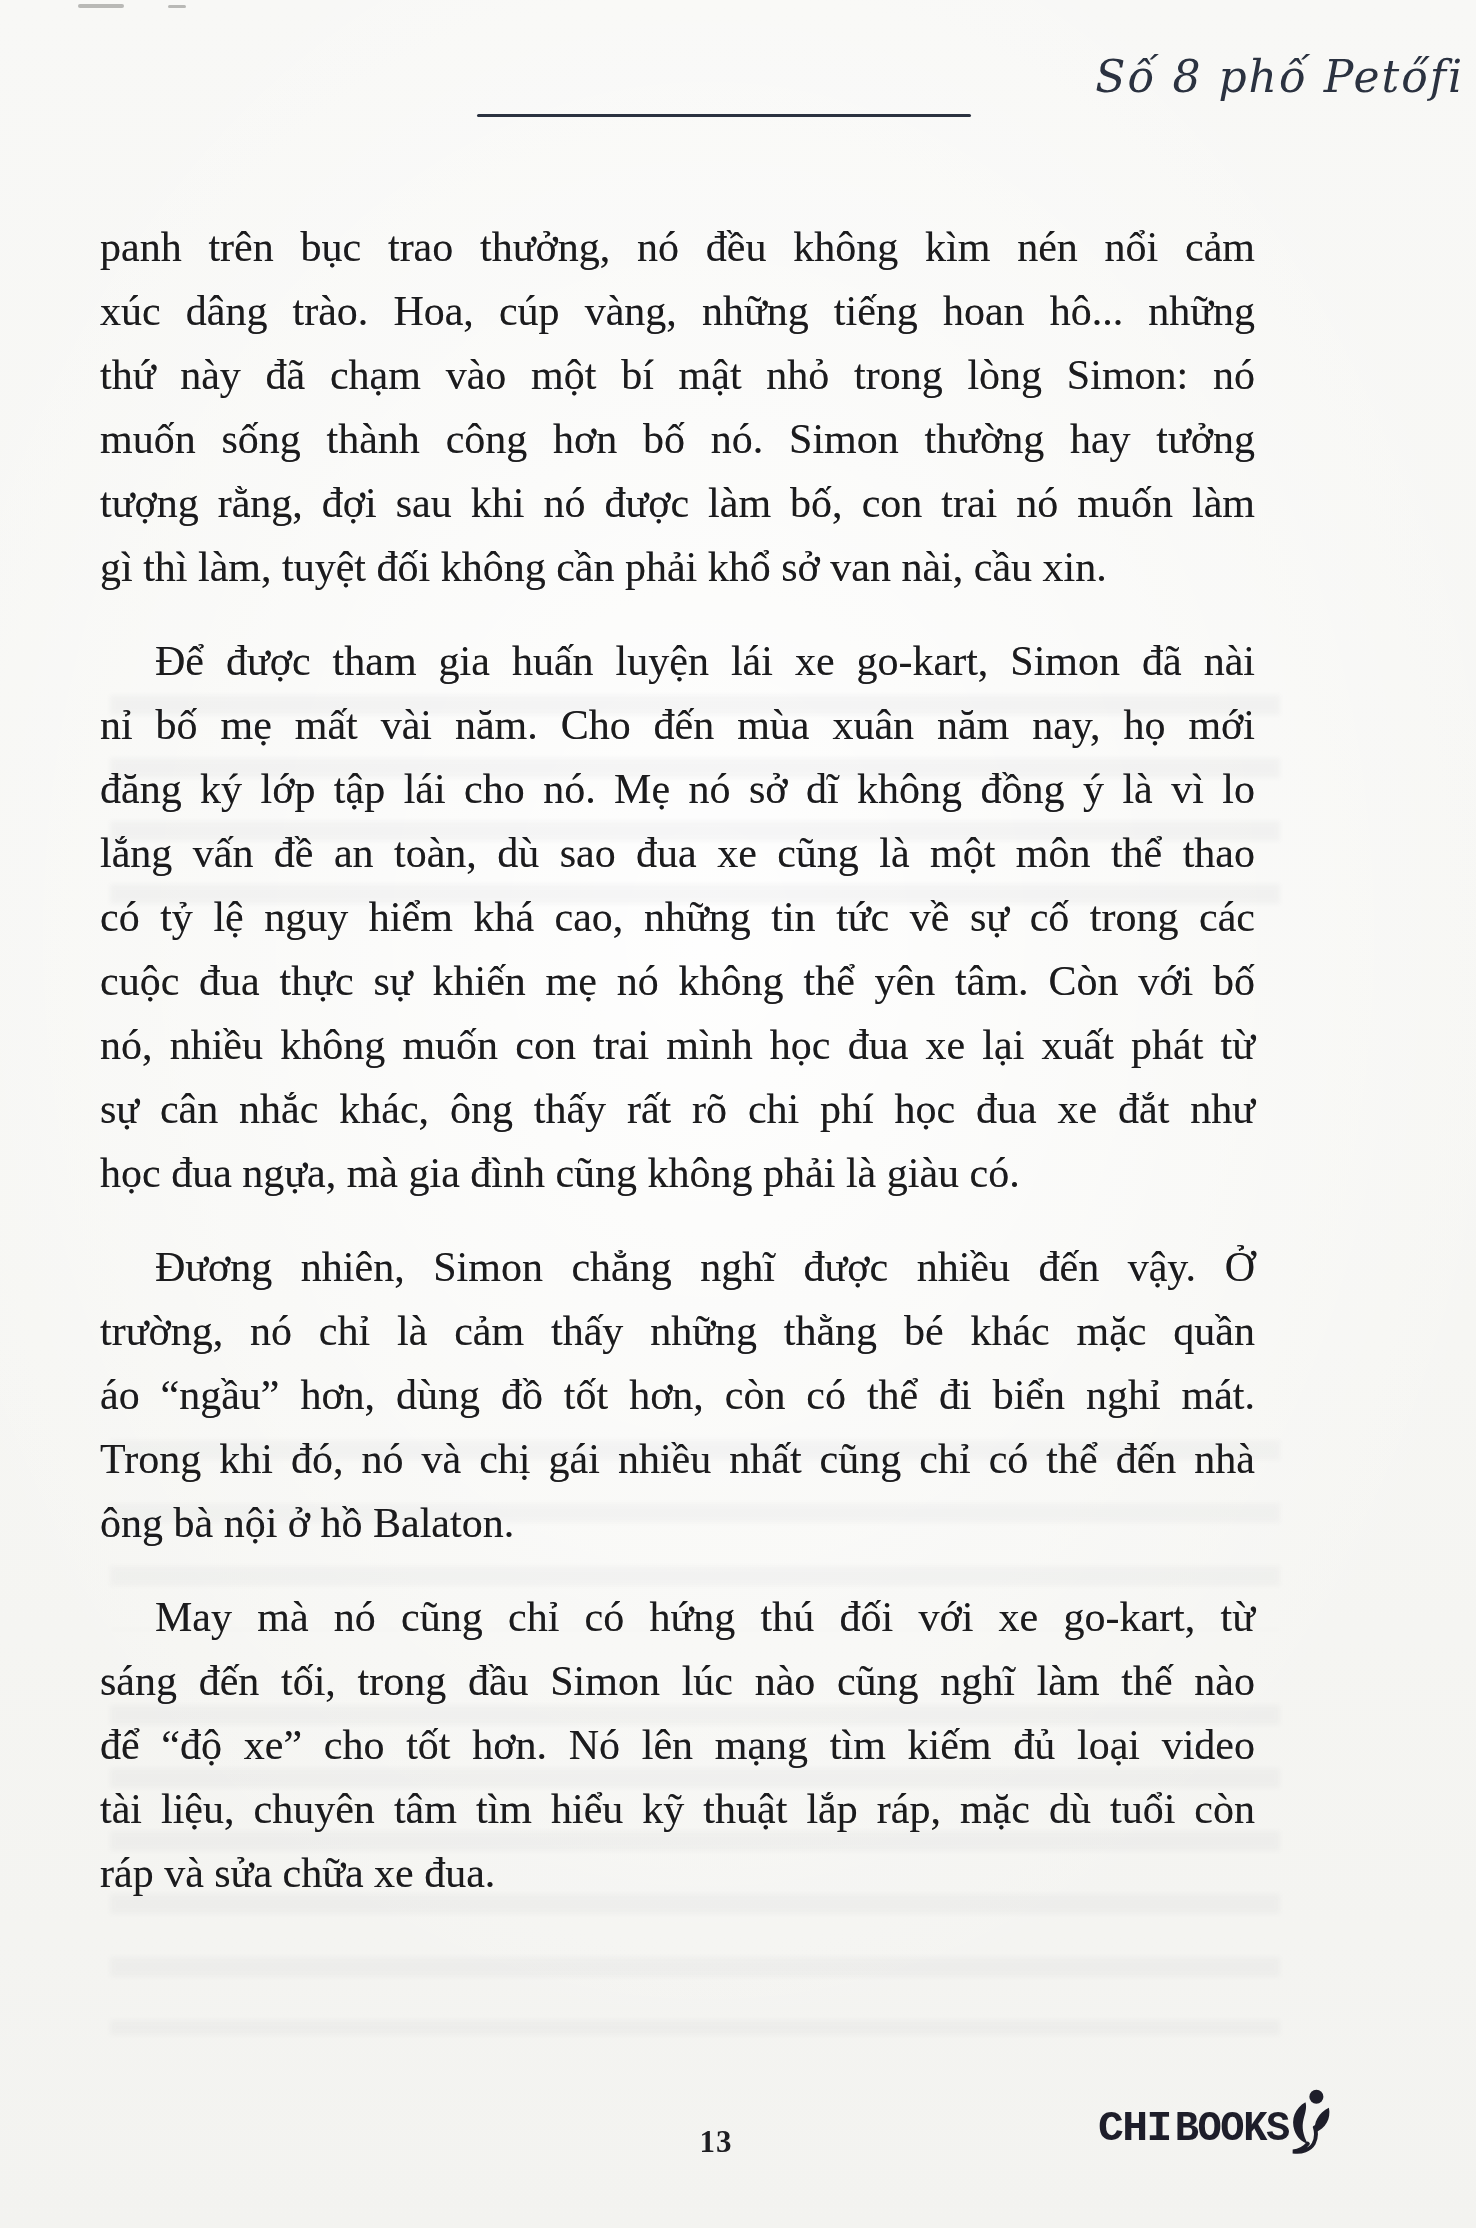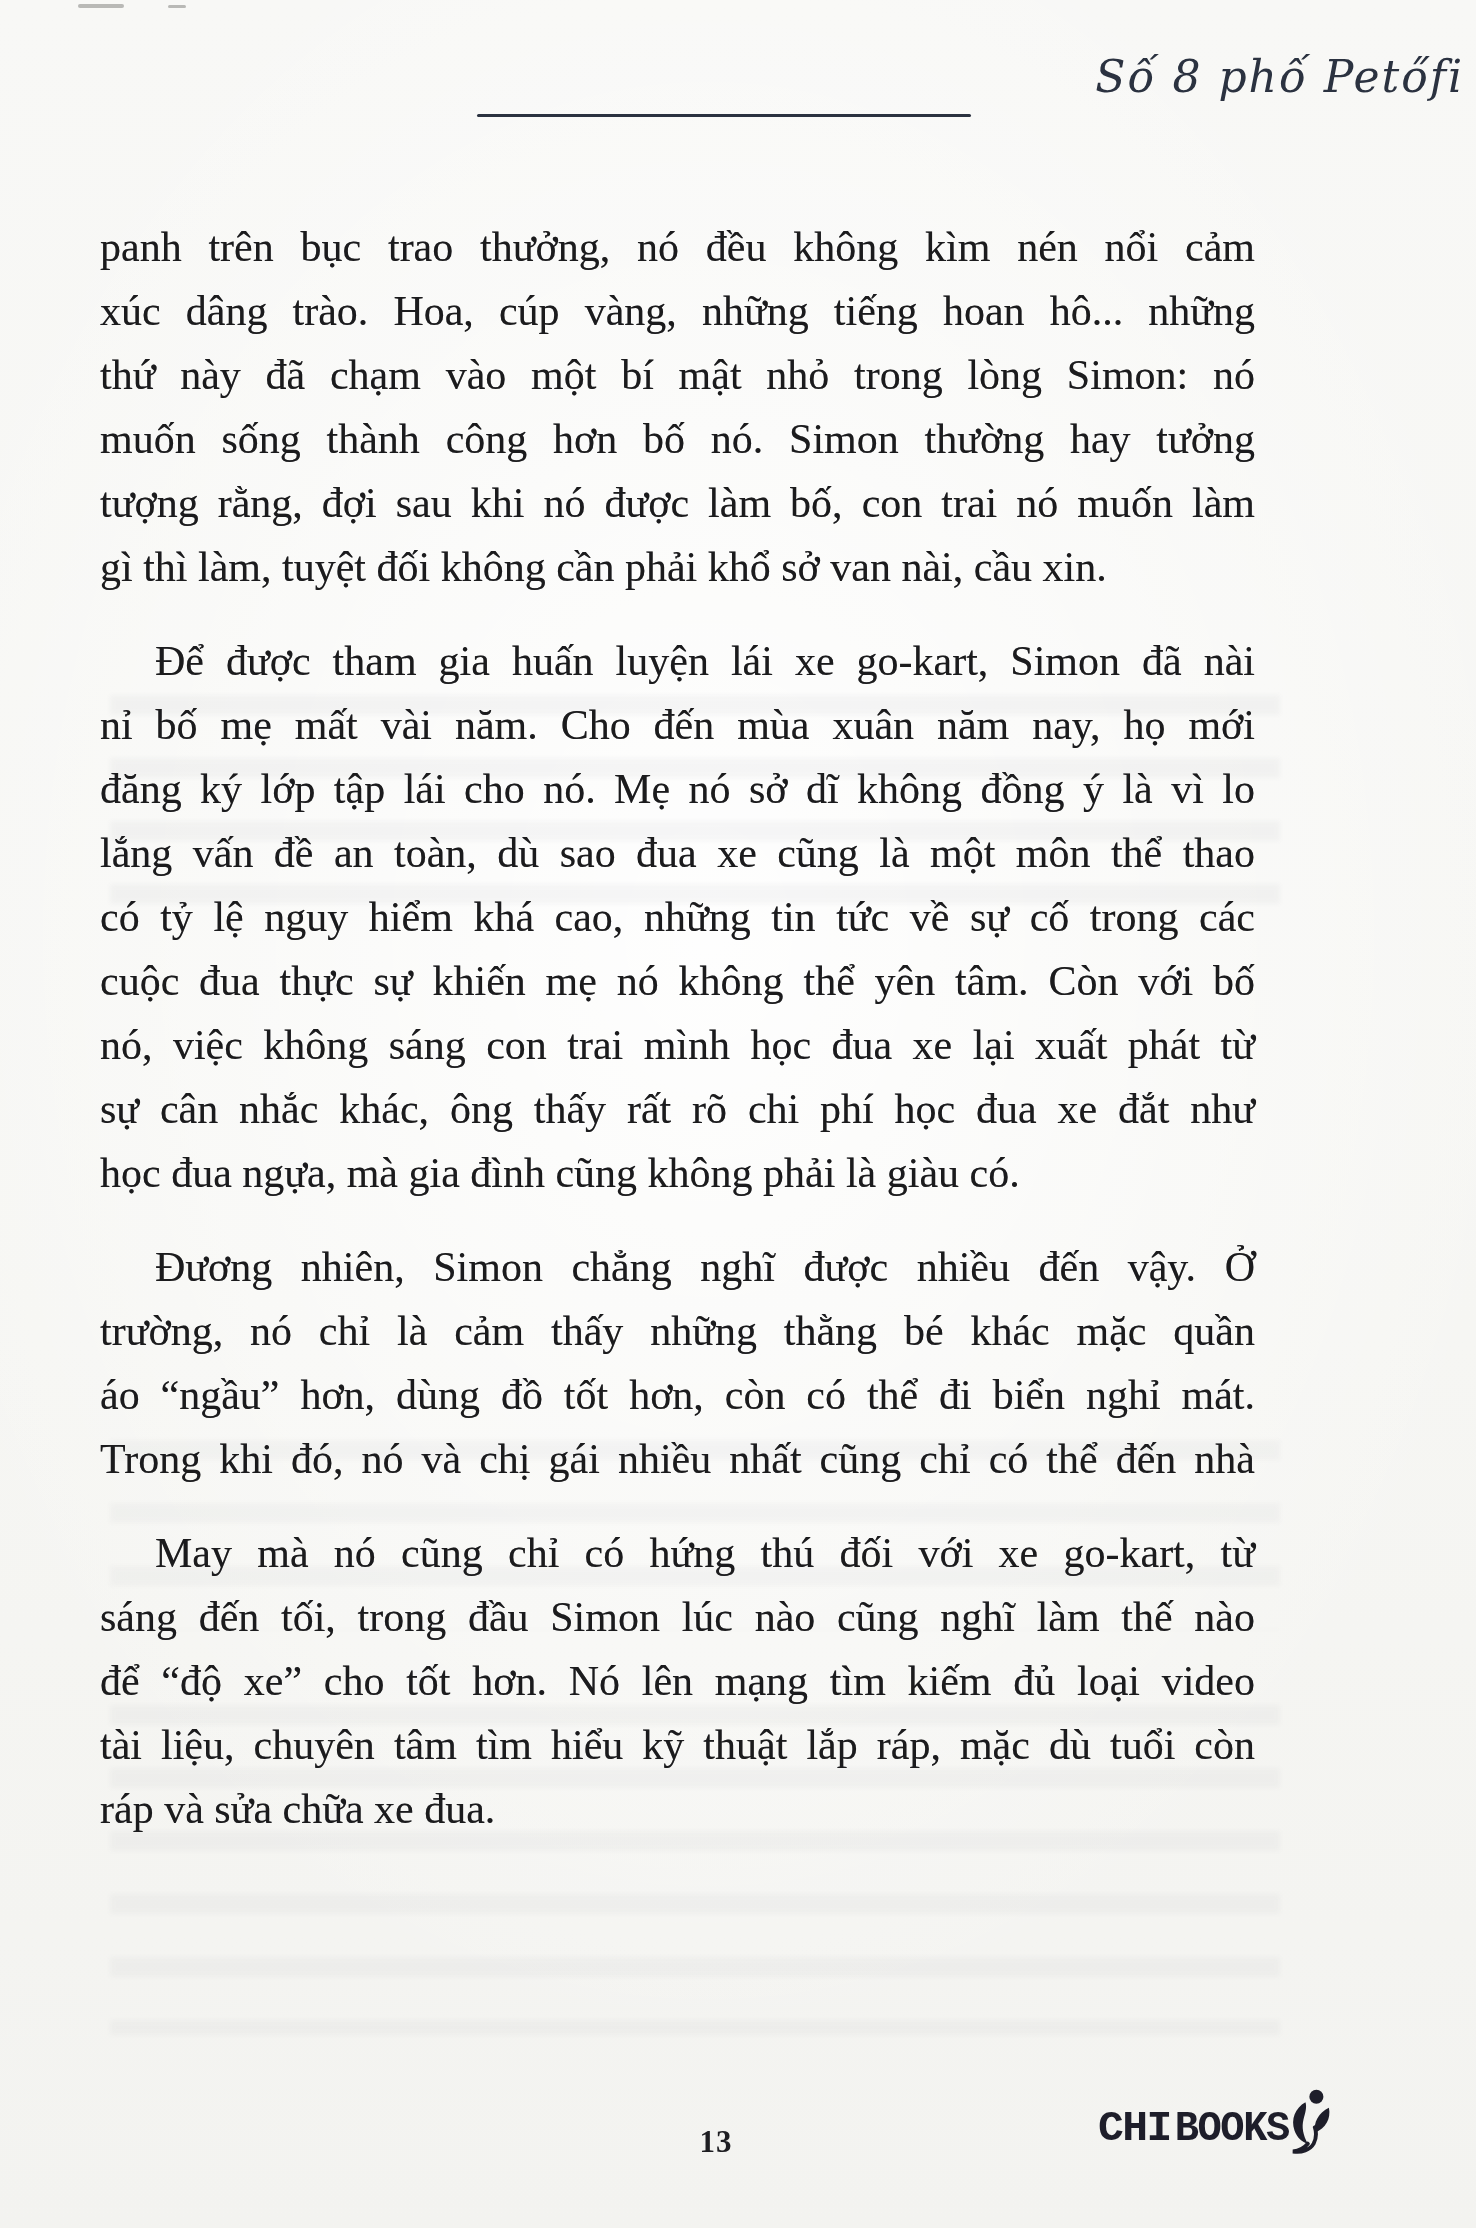--- a/index.html
+++ b/index.html
@@ -150,29 +150,30 @@
         <div class="line">tượng rằng, đợi sau khi nó được làm bố, con trai nó muốn làm</div>
         <div class="line last">gì thì làm, tuyệt đối không cần phải khổ sở van nài, cầu xin.</div>
       </div>
       <div class="paragraph">
         <div class="line indent">Để được tham gia huấn luyện lái xe go-kart, Simon đã nài</div>
         <div class="line">nỉ bố mẹ mất vài năm. Cho đến mùa xuân năm nay, họ mới</div>
         <div class="line">đăng ký lớp tập lái cho nó. Mẹ nó sở dĩ không đồng ý là vì lo</div>
         <div class="line">lắng vấn đề an toàn, dù sao đua xe cũng là một môn thể thao</div>
         <div class="line">có tỷ lệ nguy hiểm khá cao, những tin tức về sự cố trong các</div>
         <div class="line">cuộc đua thực sự khiến mẹ nó không thể yên tâm. Còn với bố</div>
-        <div class="line">nó, việc không sáng con trai mình học đua xe lại xuất phát từ</div>
+        <div class="line">nó, nhiều không muốn con trai mình học đua xe lại xuất phát từ</div>
         <div class="line">sự cân nhắc khác, ông thấy rất rõ chi phí học đua xe đắt như</div>
         <div class="line last">học đua ngựa, mà gia đình cũng không phải là giàu có.</div>
       </div>
       <div class="paragraph">
         <div class="line indent">Đương nhiên, Simon chẳng nghĩ được nhiều đến vậy. Ở</div>
         <div class="line">trường, nó chỉ là cảm thấy những thằng bé khác mặc quần</div>
         <div class="line">áo “ngầu” hơn, dùng đồ tốt hơn, còn có thể đi biển nghỉ mát.</div>
         <div class="line">Trong khi đó, nó và chị gái nhiều nhất cũng chỉ có thể đến nhà</div>
+        <div class="line last">ông bà nội ở hồ Balaton.</div>
       </div>
       <div class="paragraph">
         <div class="line indent">May mà nó cũng chỉ có hứng thú đối với xe go-kart, từ</div>
         <div class="line">sáng đến tối, trong đầu Simon lúc nào cũng nghĩ làm thế nào</div>
         <div class="line">để “độ xe” cho tốt hơn. Nó lên mạng tìm kiếm đủ loại video</div>
         <div class="line">tài liệu, chuyên tâm tìm hiểu kỹ thuật lắp ráp, mặc dù tuổi còn</div>
         <div class="line last">ráp và sửa chữa xe đua.</div>
       </div>
     </div>
 

